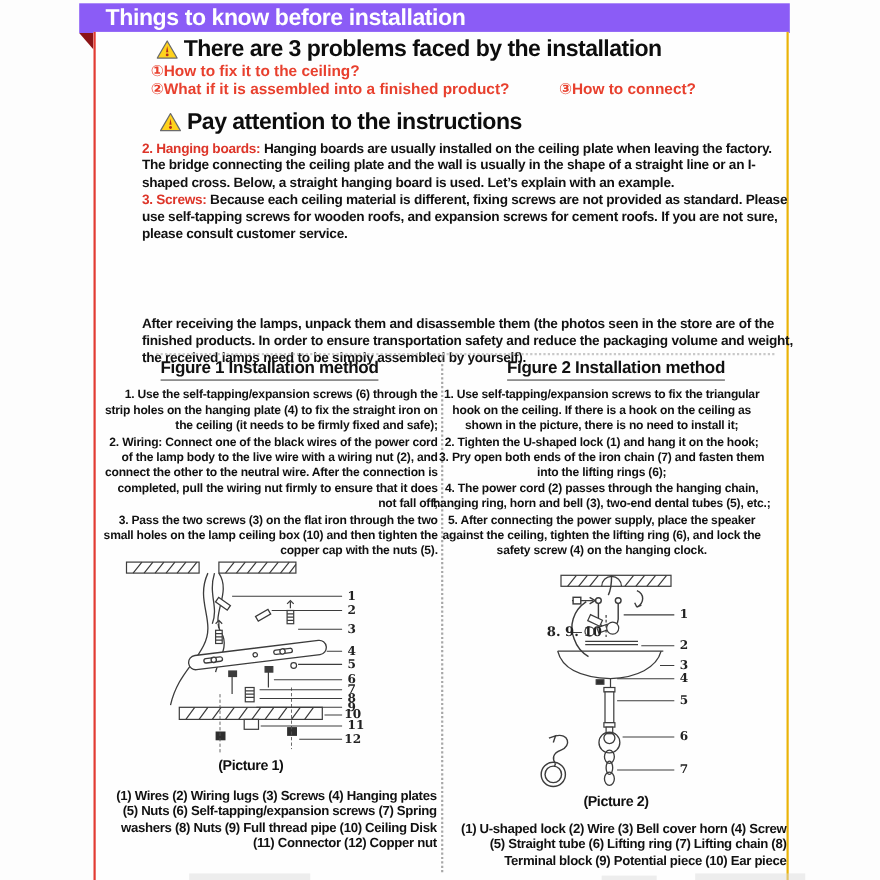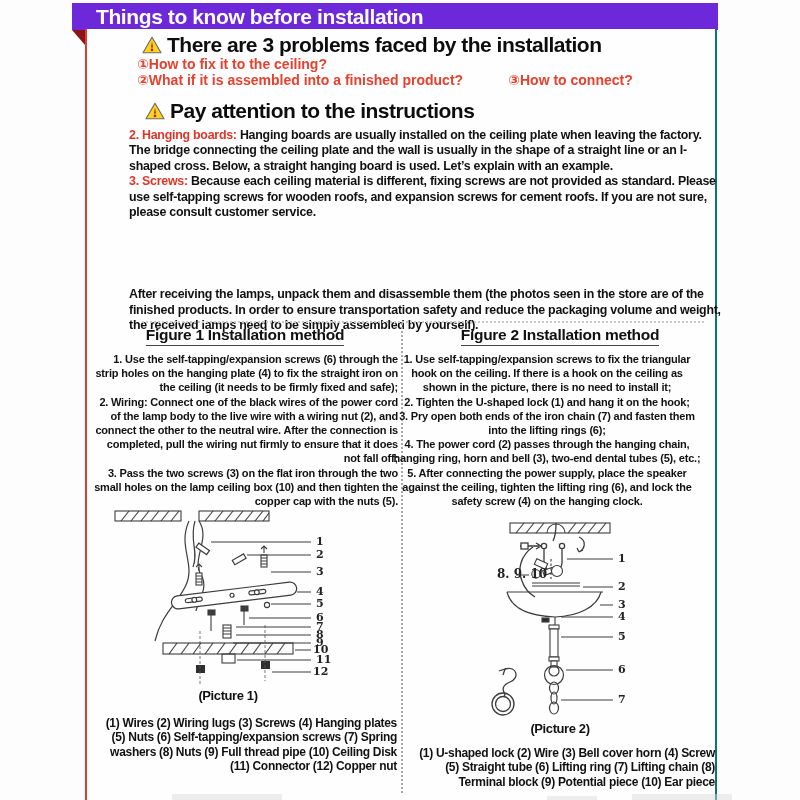--- a/index.html
+++ b/index.html
@@ -6,30 +6,30 @@
   body{
     width:800px;height:800px;position:relative;overflow:hidden;
     background:#fdfdfd;
     font-family:"Liberation Sans","DejaVu Sans",sans-serif;
     color:#111;
   }
   .abs{position:absolute;}
   
   .banner{
     left:72px;top:3px;width:646px;height:27px;
-    background:#6d28d9;color:#fff;
+    background:#8b5cf6;color:#fff;
     font-size:21px;font-weight:bold;letter-spacing:-0.4px;
     line-height:27px;padding-left:24px;box-sizing:border-box;
   }
   .fold{left:72px;top:30px;width:0;height:0;
     border-top:15px solid #8c1417;border-left:13px solid transparent;}
   
   .content{
     left:85px;top:29px;width:632px;height:771px;
-    border-left:2px solid #e23b33;border-right:2px solid #0f766e;
+    border-left:2px solid #e23b33;border-right:2px solid #eab308;
     box-sizing:border-box;background:#fefefe;
   }
   .content .abs{position:absolute;}
   
   .hrow{display:flex;align-items:center;gap:5px;}
   .hrow .htxt{font-size:21px;font-weight:bold;letter-spacing:-0.5px;color:#0d0d0d;}
   .warn{width:20px;height:18px;flex:0 0 auto;}
   
   .questions{left:50px;top:27px;width:600px;font-size:14px;font-weight:bold;
     color:#e8402e;line-height:16px;}

